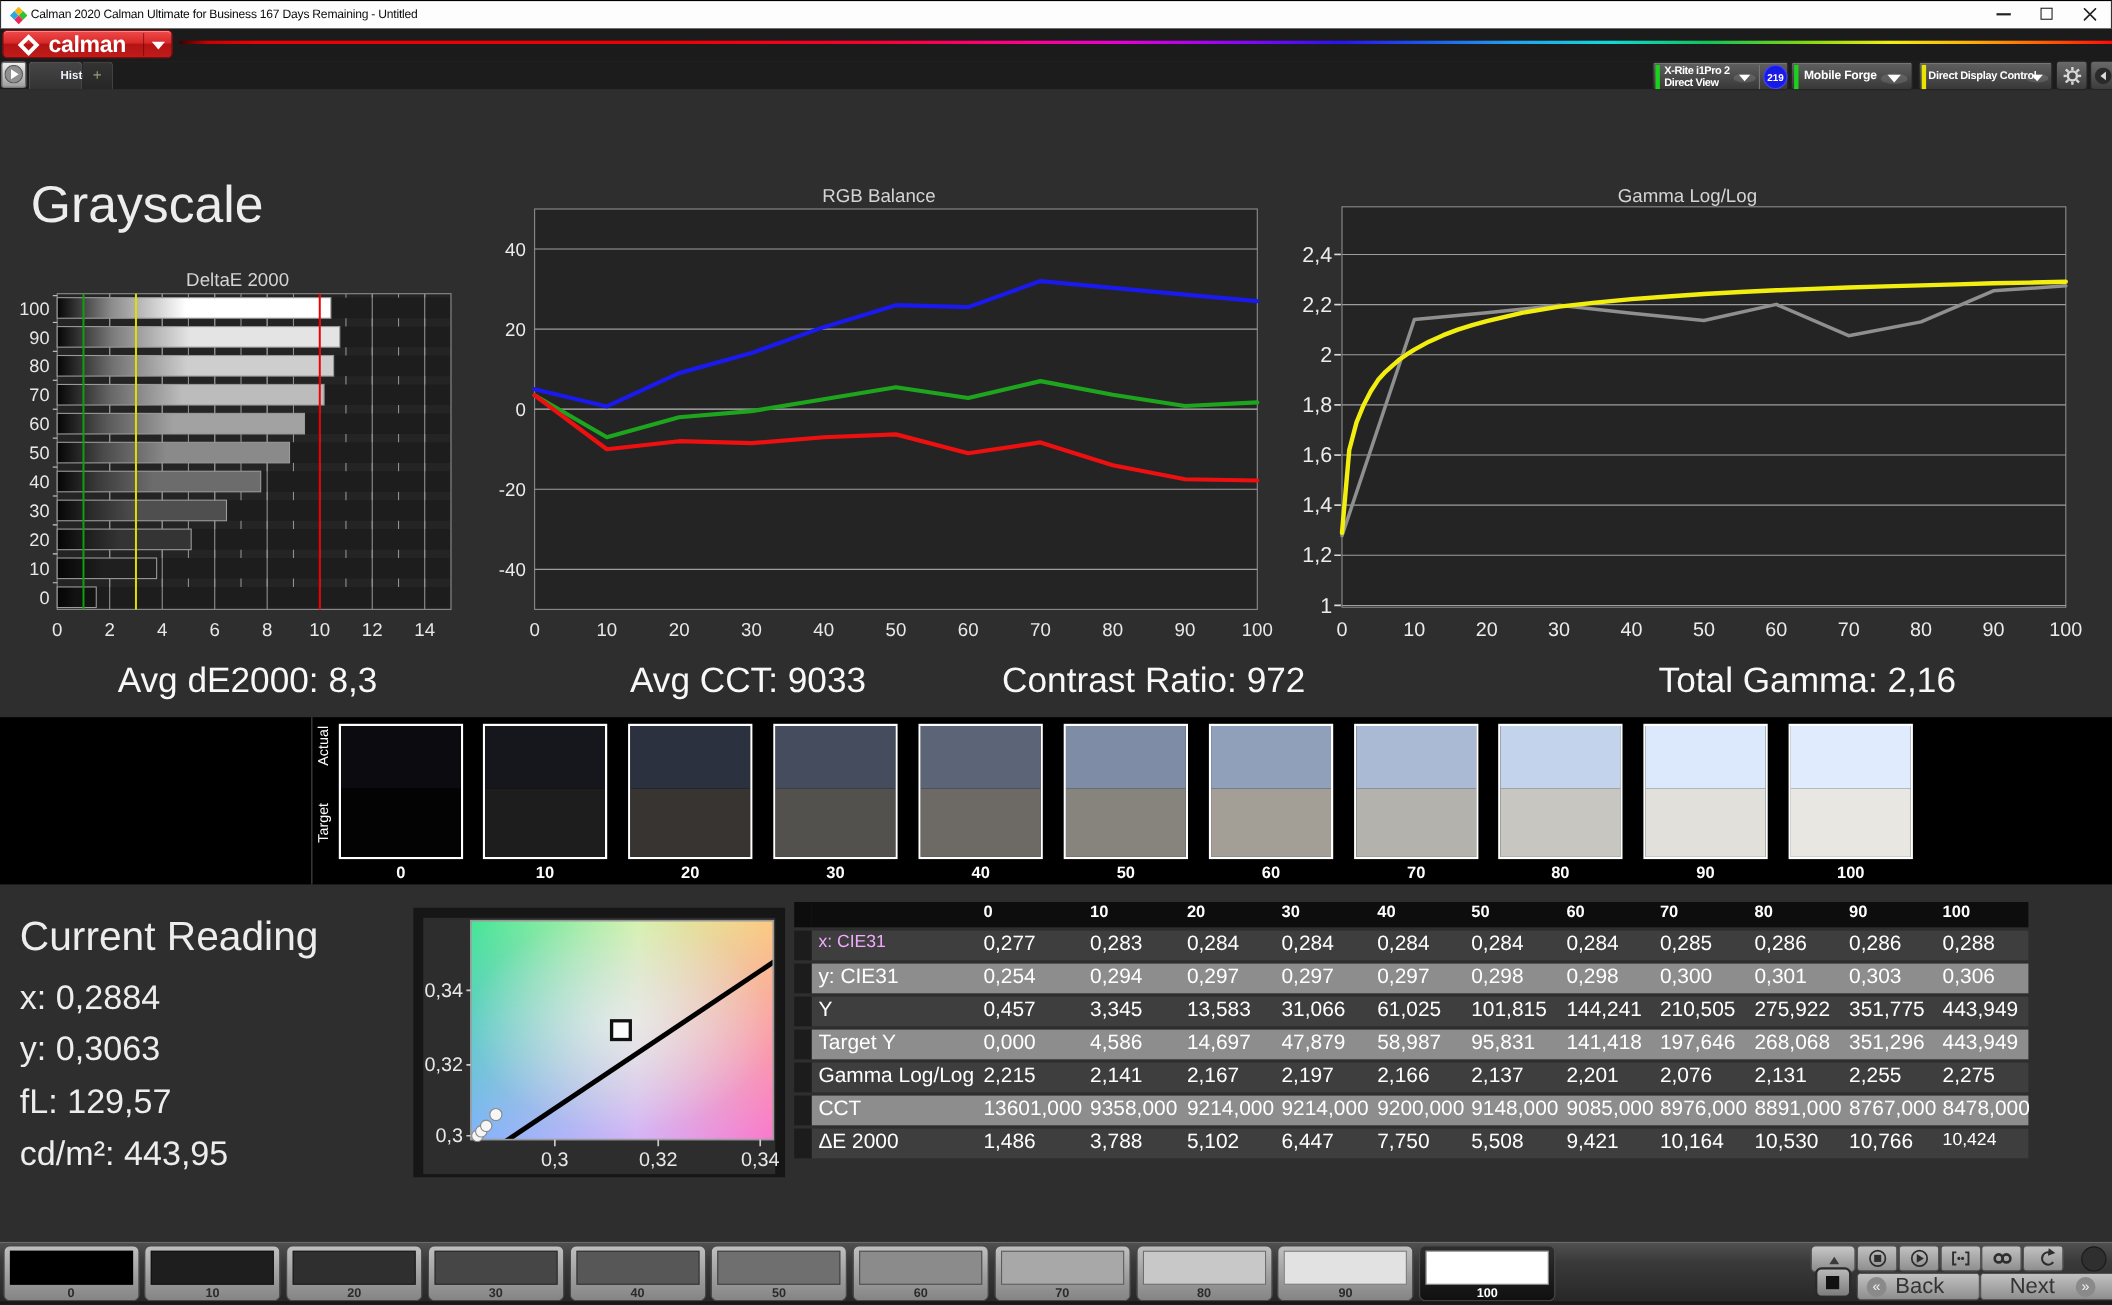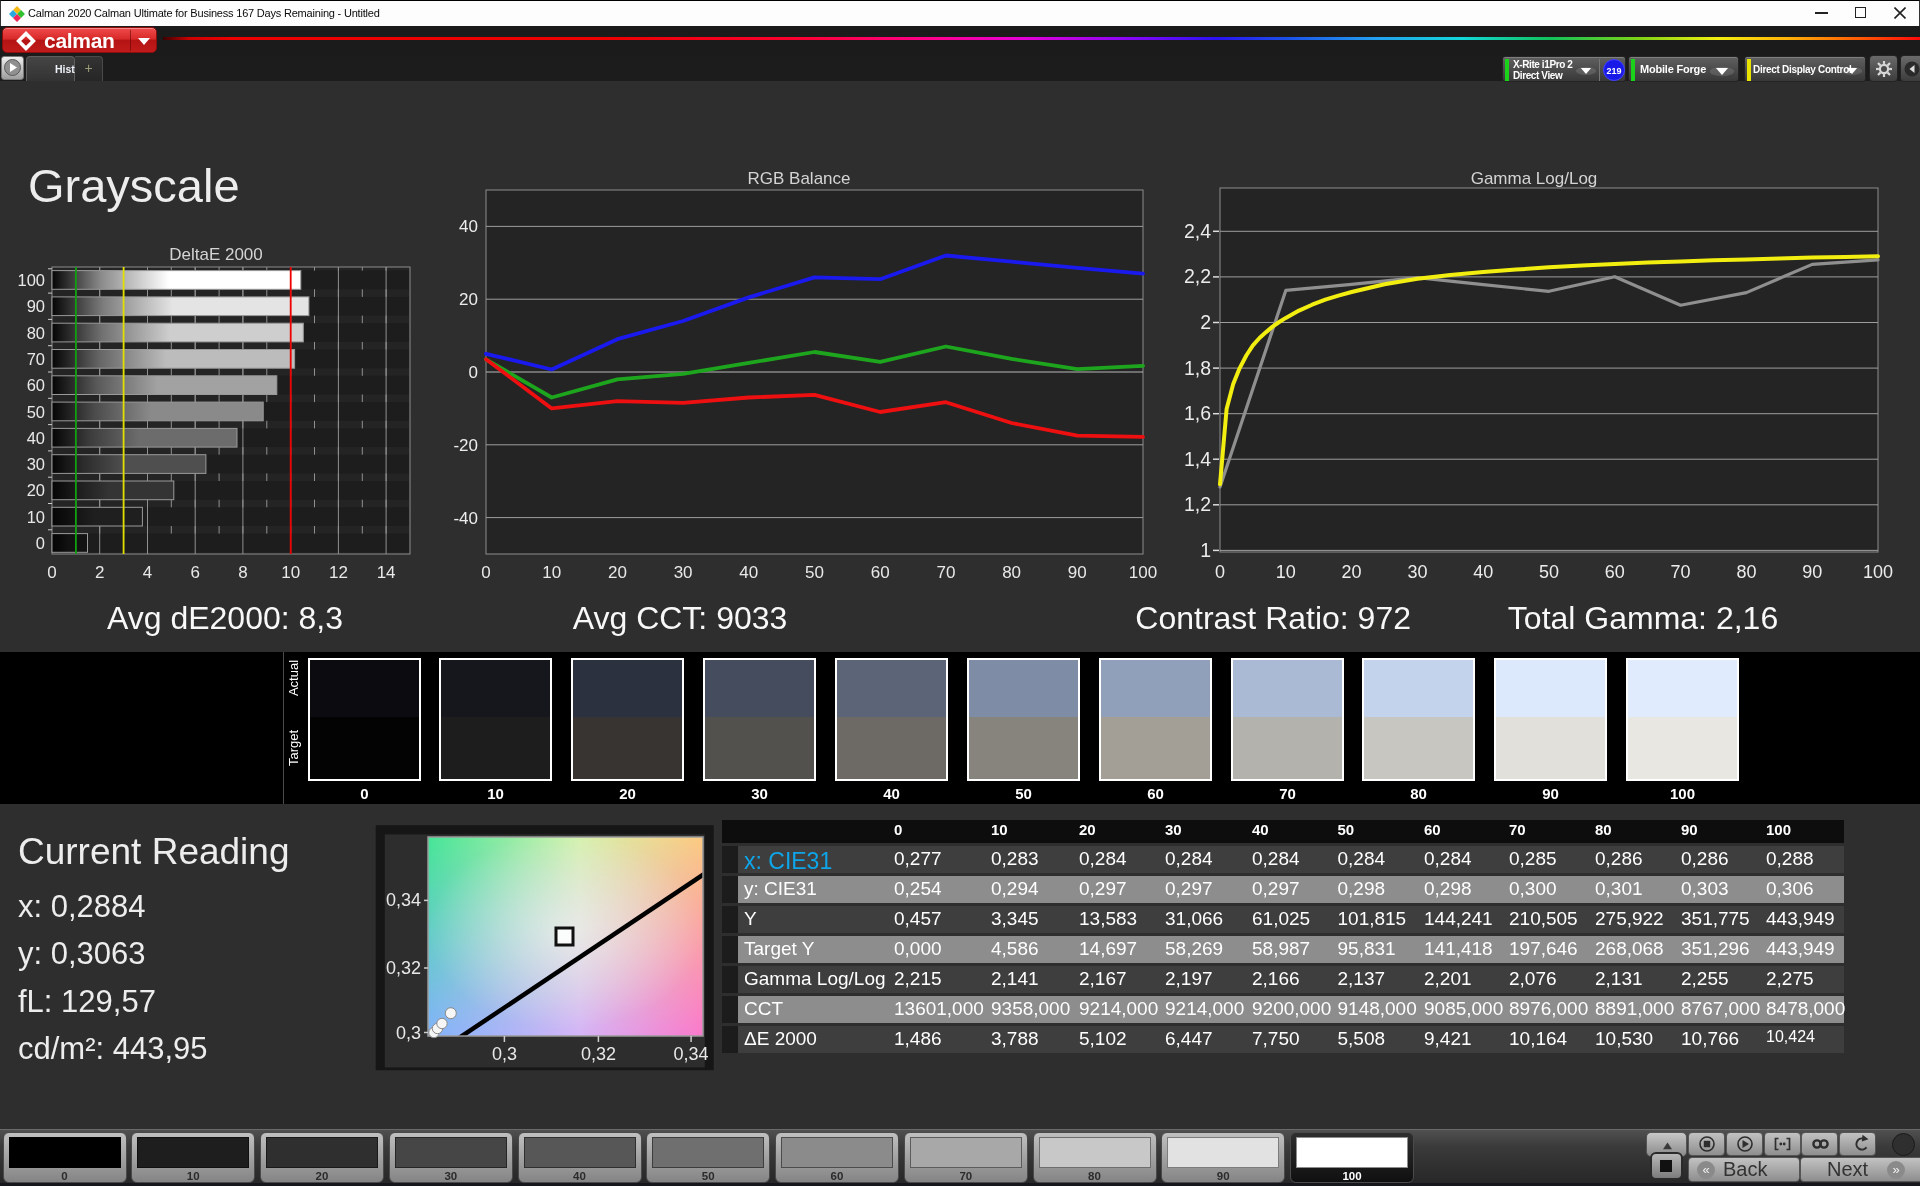--- a/index.html
+++ b/index.html
@@ -450,21 +450,21 @@
     <text x="1614.8" y="578.0" font-size="18" fill="#ececec" text-anchor="middle" font-weight="normal" font-family="&quot;Liberation Sans&quot;, sans-serif">60</text>
     <text x="1680.6" y="578.0" font-size="18" fill="#ececec" text-anchor="middle" font-weight="normal" font-family="&quot;Liberation Sans&quot;, sans-serif">70</text>
     <text x="1746.4" y="578.0" font-size="18" fill="#ececec" text-anchor="middle" font-weight="normal" font-family="&quot;Liberation Sans&quot;, sans-serif">80</text>
     <text x="1812.2" y="578.0" font-size="18" fill="#ececec" text-anchor="middle" font-weight="normal" font-family="&quot;Liberation Sans&quot;, sans-serif">90</text>
     <text x="1878.0" y="578.0" font-size="18" fill="#ececec" text-anchor="middle" font-weight="normal" font-family="&quot;Liberation Sans&quot;, sans-serif">100</text>
     <text x="1534.0" y="184.0" font-size="17" fill="#d4d4d4" text-anchor="middle" font-weight="normal" font-family="&quot;Liberation Sans&quot;, sans-serif">Gamma Log/Log</text>
   </svg>
 <div class="abs" style="left:28px;top:158px;font-size:47px;color:#ededed;">Grayscale</div>
 <div class="abs" style="left:-25px;top:600px;width:500px;text-align:center;font-size:32px;color:#f8f8f8;">Avg dE2000: 8,3</div>
 <div class="abs" style="left:430px;top:600px;width:500px;text-align:center;font-size:32px;color:#f8f8f8;">Avg CCT: 9033</div>
-<div class="abs" style="left:911px;top:600px;width:500px;text-align:right;font-size:32px;color:#f8f8f8;">Contrast Ratio: 972</div>
+<div class="abs" style="left:911px;top:600px;width:500px;text-align:left;font-size:32px;color:#f8f8f8;">Contrast Ratio: 972</div>
 <div class="abs" style="left:1393px;top:600px;width:500px;text-align:center;font-size:32px;color:#f8f8f8;">Total Gamma: 2,16</div>
 <div class="abs" style="left:0;top:652px;width:1920px;height:152px;background:#000;"></div>
 <div class="abs" style="left:283px;top:652px;width:1px;height:152px;background:#4a4a4a;"></div>
 <div class="abs" style="left:286px;top:660px;width:16px;height:56px;">
     <div style="transform:rotate(-90deg) translate(-46px,0);transform-origin:0 0;width:56px;font-size:13px;color:#fff;text-align:center;">Actual</div>
   </div>
 <div class="abs" style="left:286px;top:717px;width:16px;height:62px;">
     <div style="transform:rotate(-90deg) translate(-62px,0);transform-origin:0 0;width:62px;font-size:13px;color:#fff;text-align:center;">Target</div>
   </div>
 <div class="abs" style="left:308px;top:658px;width:113px;height:123px;border:2px solid #fff;">
@@ -596,21 +596,21 @@
 <span class="abs" style="left:427px;top:1px;font-size:15px;font-weight:bold;color:#fff;">30</span>
 <span class="abs" style="left:514px;top:1px;font-size:15px;font-weight:bold;color:#fff;">40</span>
 <span class="abs" style="left:599.5px;top:1px;font-size:15px;font-weight:bold;color:#fff;">50</span>
 <span class="abs" style="left:686px;top:1px;font-size:15px;font-weight:bold;color:#fff;">60</span>
 <span class="abs" style="left:771px;top:1px;font-size:15px;font-weight:bold;color:#fff;">70</span>
 <span class="abs" style="left:857px;top:1px;font-size:15px;font-weight:bold;color:#fff;">80</span>
 <span class="abs" style="left:943px;top:1px;font-size:15px;font-weight:bold;color:#fff;">90</span>
 <span class="abs" style="left:1028px;top:1px;font-size:15px;font-weight:bold;color:#fff;">100</span>
 </div>
 <div class="abs" style="left:738px;top:846px;width:1106px;height:27px;background:#3e3e3e;">
-<span class="abs" style="left:6px;top:2px;font-size:23px;color:#0ea5e9;">x: CIE31</span>
+<span class="abs" style="left:6px;top:2px;font-size:16px;color:#f0abfc;">x: CIE31</span>
 <span class="abs" style="left:156px;top:2px;font-size:19px;color:#fff;">0,277</span>
 <span class="abs" style="left:253px;top:2px;font-size:19px;color:#fff;">0,283</span>
 <span class="abs" style="left:341px;top:2px;font-size:19px;color:#fff;">0,284</span>
 <span class="abs" style="left:427px;top:2px;font-size:19px;color:#fff;">0,284</span>
 <span class="abs" style="left:514px;top:2px;font-size:19px;color:#fff;">0,284</span>
 <span class="abs" style="left:599.5px;top:2px;font-size:19px;color:#fff;">0,284</span>
 <span class="abs" style="left:686px;top:2px;font-size:19px;color:#fff;">0,284</span>
 <span class="abs" style="left:771px;top:2px;font-size:19px;color:#fff;">0,285</span>
 <span class="abs" style="left:857px;top:2px;font-size:19px;color:#fff;">0,286</span>
 <span class="abs" style="left:943px;top:2px;font-size:19px;color:#fff;">0,286</span>
@@ -642,21 +642,21 @@
 <span class="abs" style="left:771px;top:2px;font-size:19px;color:#fff;">210,505</span>
 <span class="abs" style="left:857px;top:2px;font-size:19px;color:#fff;">275,922</span>
 <span class="abs" style="left:943px;top:2px;font-size:19px;color:#fff;">351,775</span>
 <span class="abs" style="left:1028px;top:2px;font-size:19px;color:#fff;">443,949</span>
 </div>
 <div class="abs" style="left:738px;top:936px;width:1106px;height:27px;background:#8d8d8d;">
 <span class="abs" style="left:6px;top:2px;font-size:19px;color:#fff;">Target Y</span>
 <span class="abs" style="left:156px;top:2px;font-size:19px;color:#fff;">0,000</span>
 <span class="abs" style="left:253px;top:2px;font-size:19px;color:#fff;">4,586</span>
 <span class="abs" style="left:341px;top:2px;font-size:19px;color:#fff;">14,697</span>
-<span class="abs" style="left:427px;top:2px;font-size:19px;color:#fff;">58,269</span>
+<span class="abs" style="left:427px;top:2px;font-size:19px;color:#fff;">47,879</span>
 <span class="abs" style="left:514px;top:2px;font-size:19px;color:#fff;">58,987</span>
 <span class="abs" style="left:599.5px;top:2px;font-size:19px;color:#fff;">95,831</span>
 <span class="abs" style="left:686px;top:2px;font-size:19px;color:#fff;">141,418</span>
 <span class="abs" style="left:771px;top:2px;font-size:19px;color:#fff;">197,646</span>
 <span class="abs" style="left:857px;top:2px;font-size:19px;color:#fff;">268,068</span>
 <span class="abs" style="left:943px;top:2px;font-size:19px;color:#fff;">351,296</span>
 <span class="abs" style="left:1028px;top:2px;font-size:19px;color:#fff;">443,949</span>
 </div>
 <div class="abs" style="left:738px;top:966px;width:1106px;height:27px;background:#3e3e3e;">
 <span class="abs" style="left:6px;top:2px;font-size:19px;color:#fff;">Gamma Log/Log</span>

